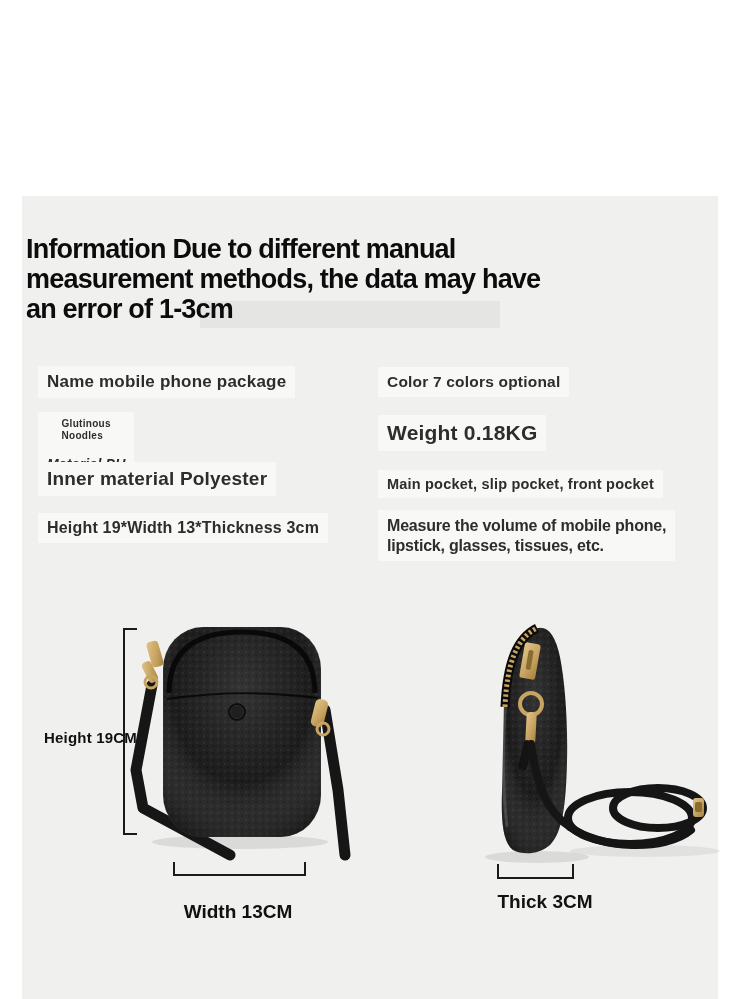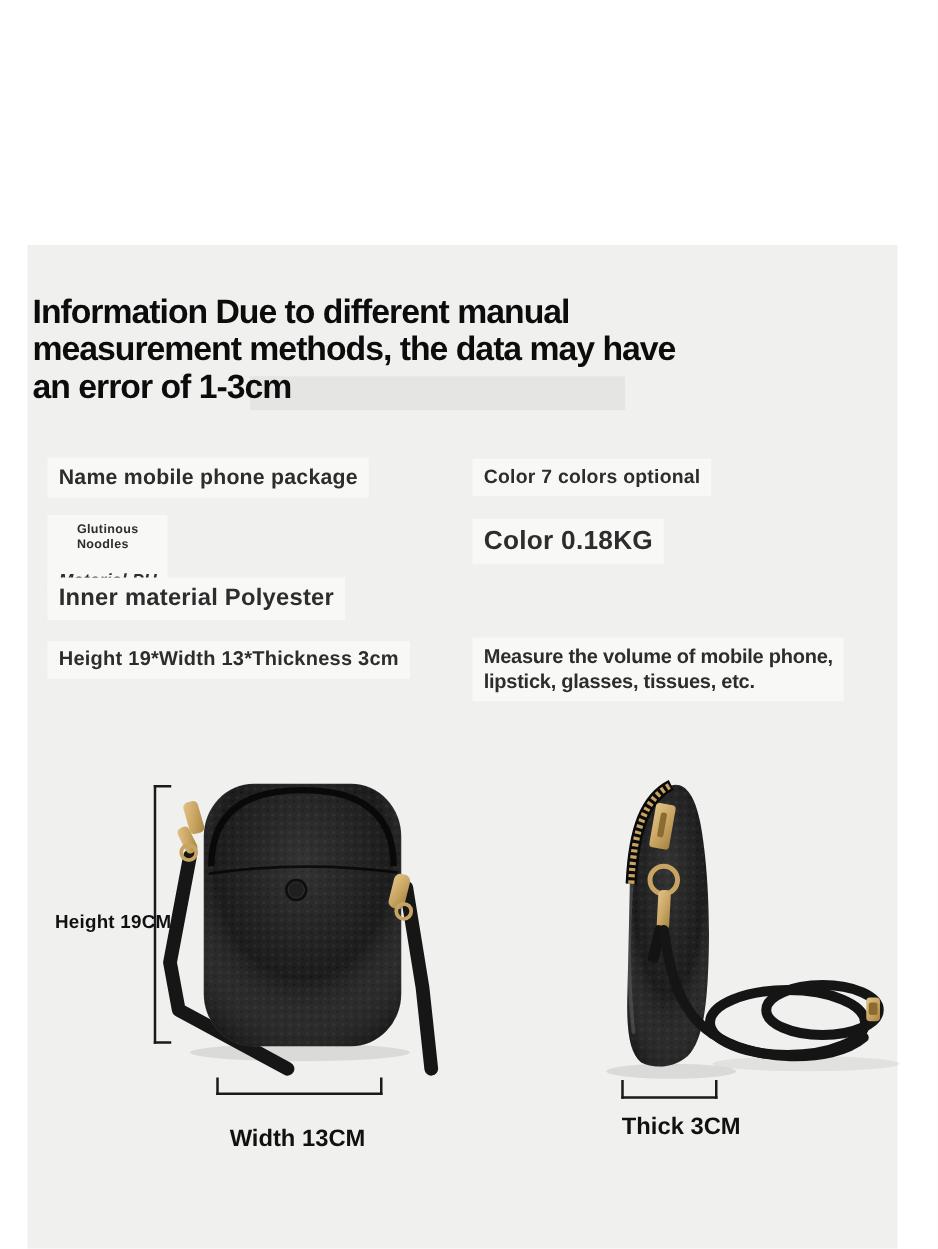--- a/index.html
+++ b/index.html
@@ -55,21 +55,22 @@
     <div class="spec row-material">
       <span class="tiny">Glutinous
 Noodles</span>
       <span class="big">Material PU</span>
     </div>
 
     <div class="spec row-inner">Inner material Polyester</div>
     <div class="spec row-dims">Height 19*Width 13*Thickness 3cm</div>
 
     <div class="spec row-color">Color 7 colors optional</div>
-    <div class="spec row-weight">Color 0.18KG</div>
+    <div class="spec row-weight">Weight 0.18KG</div>
+    <div class="spec row-pockets">Main pocket, slip pocket, front pocket</div>
     <div class="spec row-capacity">Measure the volume of mobile phone,
 lipstick, glasses, tissues, etc.</div>
 
     <div class="bracket-v"></div>
     <div class="dim-label height-label">Height 19CM</div>
 
     <svg class="fig fig-front" width="230" height="265" viewBox="0 0 230 265" xmlns="http://www.w3.org/2000/svg">
       <defs>
         <pattern id="pebble" patternUnits="userSpaceOnUse" width="7" height="7">
           <rect width="7" height="7" fill="#1d1d1d"></rect>

